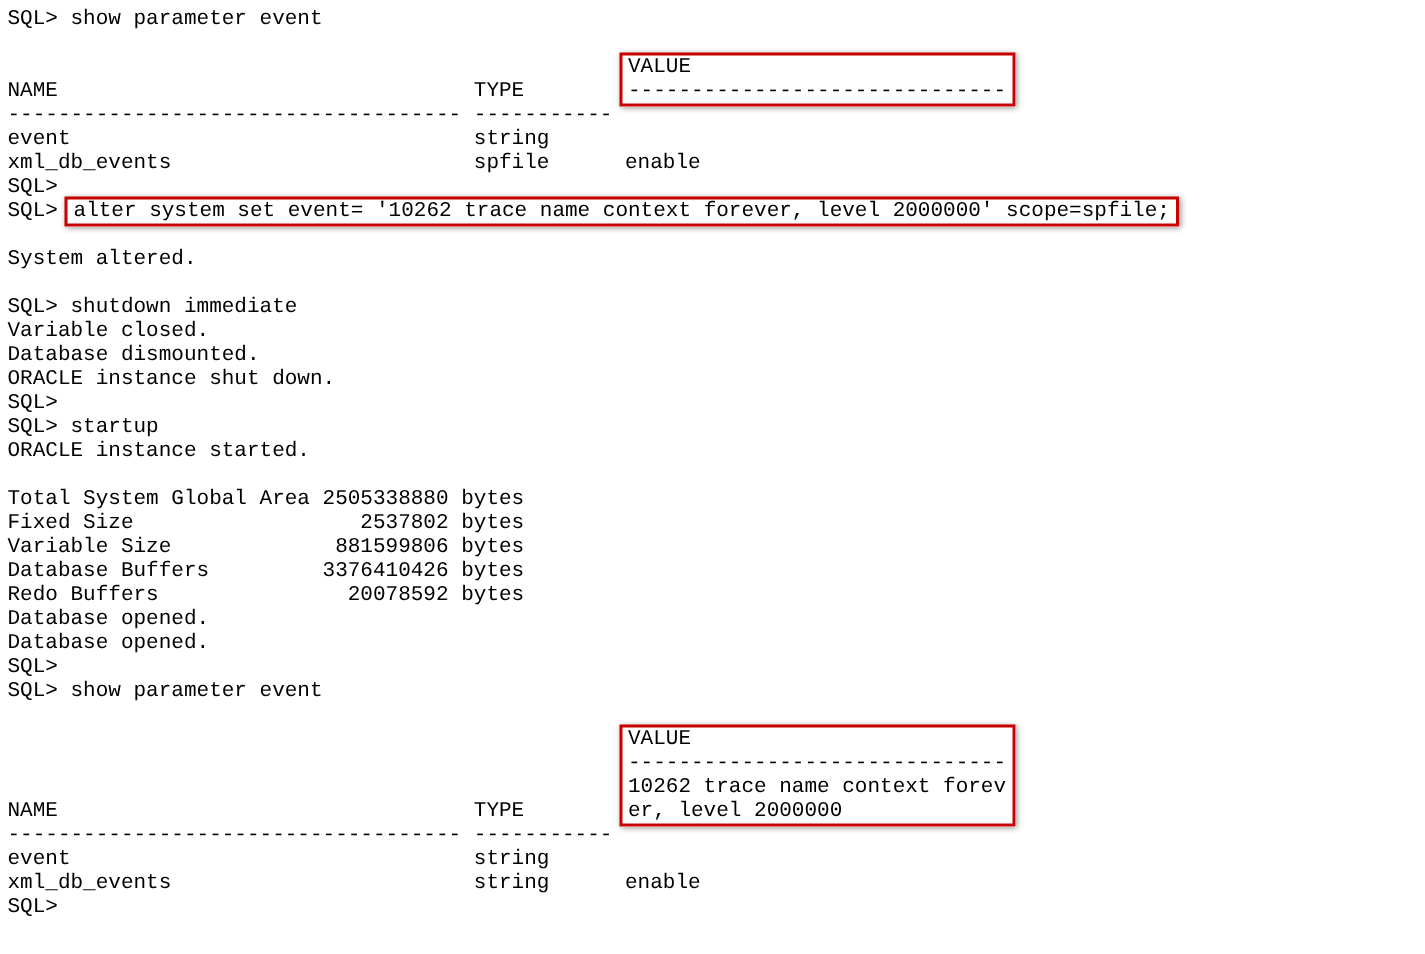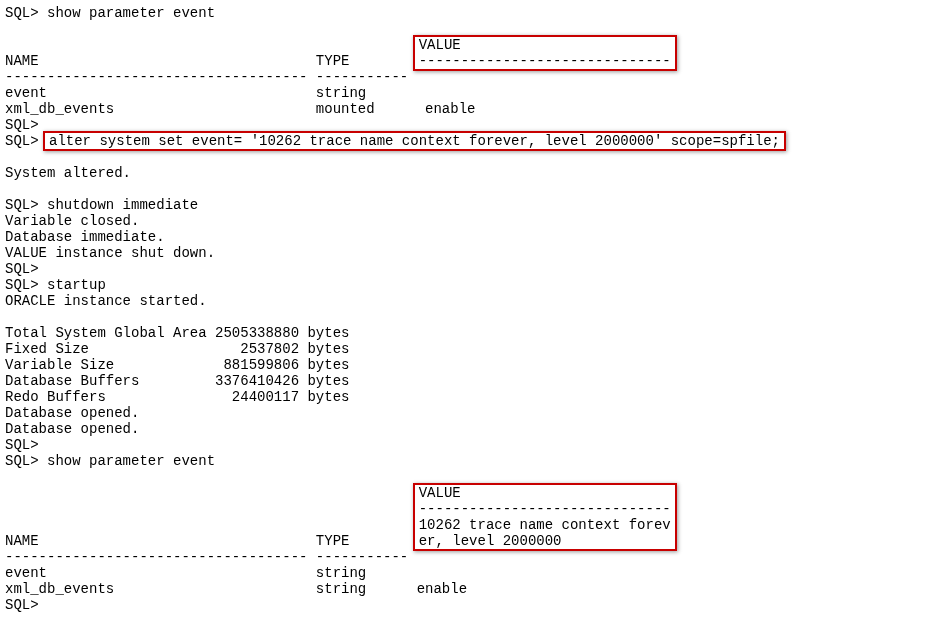--- a/index.html
+++ b/index.html
@@ -22,39 +22,39 @@
       line-height: 16px;
     }
   </style>
 </head>
 <body><span><span>SQL&gt; show parameter event</span>
 
 <span>NAME                                 TYPE        </span><span class="highlight-box"><span>VALUE</span>
 <span>------------------------------</span></span>
 <span>------------------------------------ ----------- </span>
 <span>event                                string</span>
-<span>xml_db_events                        mounted      enable</span>
+<span>xml_db_events                        spfile      enable</span>
 <span>SQL&gt;
 SQL&gt; </span><span class="highlight-box"><span>alter system set event= '10262 trace name context forever, level 2000000' scope=spfile;</span></span>
 
 <span>System altered.</span>
 
 <span>SQL&gt; shutdown immediate</span>
 <span>Variable closed.</span>
-<span>Database immediate.</span>
-<span>VALUE instance shut down.</span>
+<span>Database dismounted.</span>
+<span>ORACLE instance shut down.</span>
 <span>SQL&gt;</span>
 <span>SQL&gt; startup</span>
 <span>ORACLE instance started.</span>
 
 <span>Total System Global Area 2505338880 bytes</span>
 <span>Fixed Size                  2537802 bytes</span>
 <span>Variable Size             881599806 bytes</span>
 <span>Database Buffers         3376410426 bytes</span>
-<span>Redo Buffers               24400117 bytes</span>
+<span>Redo Buffers               20078592 bytes</span>
 <span>Database opened.</span>
 <span>Database opened.</span>
 <span>SQL&gt;</span>
 <span>SQL&gt; show parameter event</span>
 
 <span>NAME                                 TYPE        </span><span class="highlight-box"><span>VALUE</span>
 <span>------------------------------</span>
 <span>10262 trace name context forev</span>
 <span>er, level 2000000</span></span>
 <span>------------------------------------ ----------- </span>

